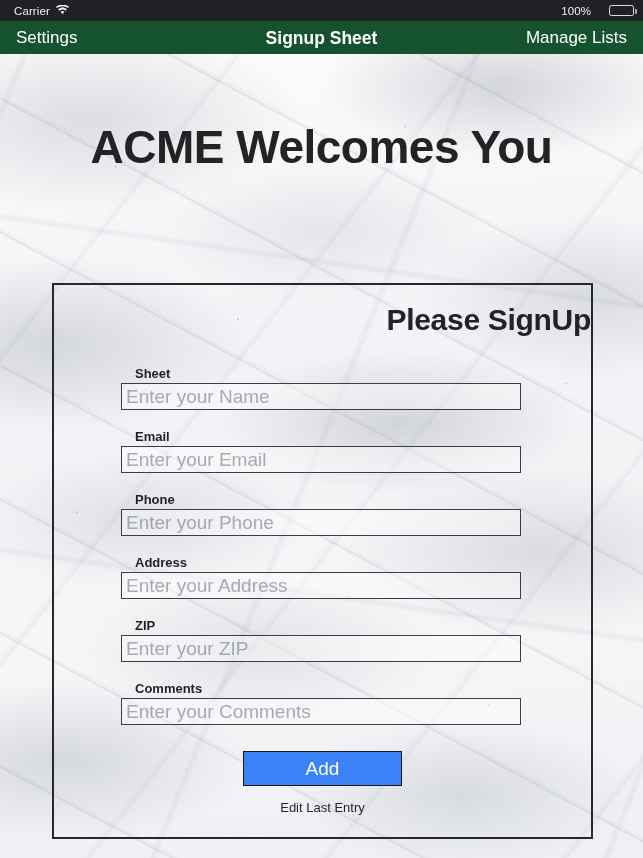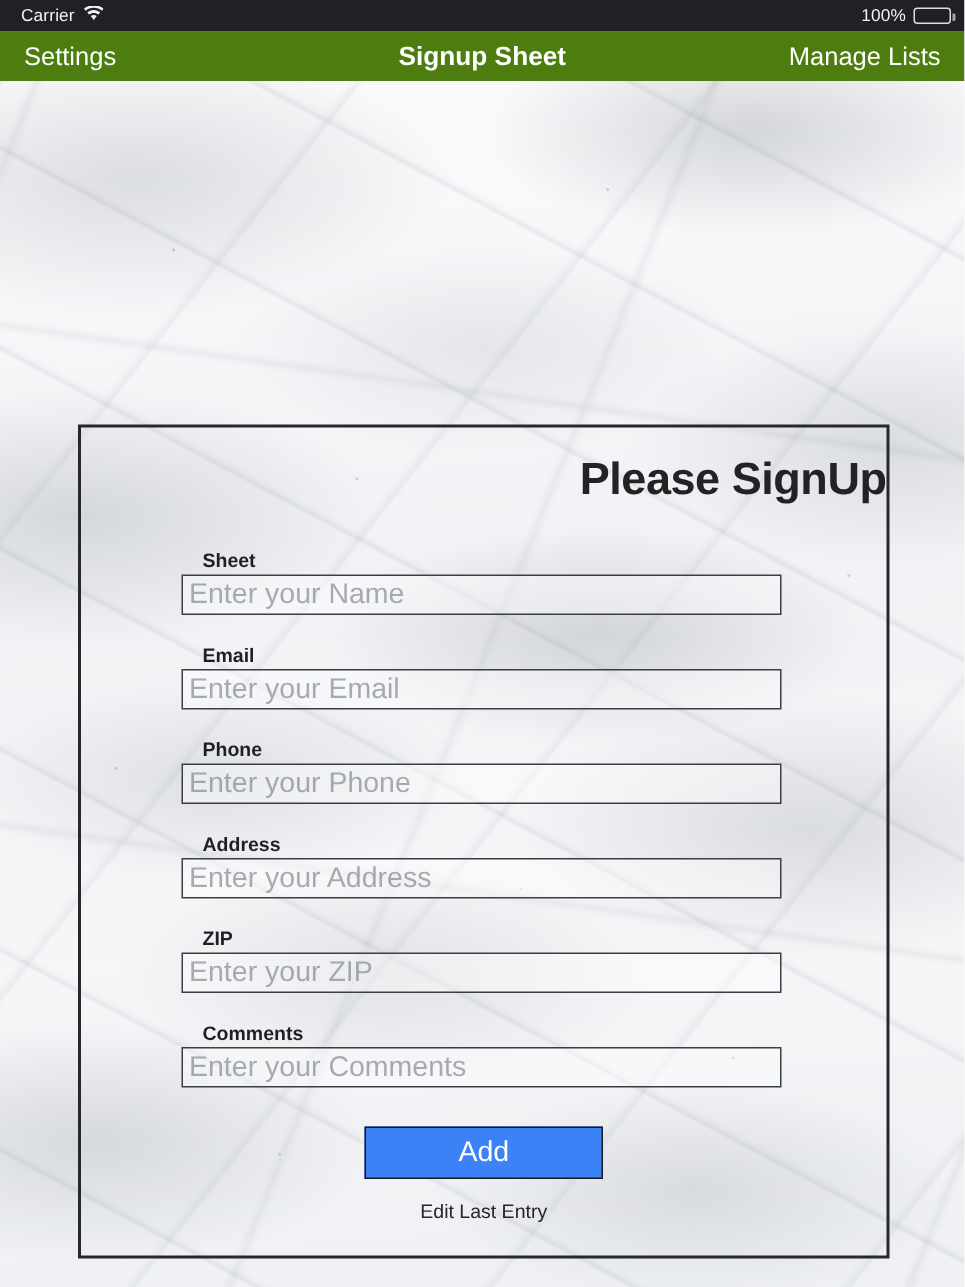--- a/index.html
+++ b/index.html
@@ -48,21 +48,21 @@
     text-align: center;
     font-weight: bold;
     font-size: 11.5px;
     letter-spacing: 0.1px;
   }
   .status-right {
     position: absolute;
     right: 9px;
     display: flex;
     align-items: flex-start;
-    gap: 5px;
+    gap: 18px;
   }
   .battery-pct { font-size: 11.5px; letter-spacing: 0.1px; }
   .battery-icon {
     position: relative;
     width: 25px;
     height: 11px;
     border: 1px solid rgba(255,255,255,0.85);
     border-radius: 2.5px;
     padding: 1px;
   }
@@ -81,21 +81,21 @@
     background: rgba(255,255,255,0.6);
     border-radius: 0 1px 1px 0;
   }
 
   
   .nav-bar {
     position: absolute;
     top: 21px; left: 0;
     width: 643px;
     height: 33px;
-    background: #4d7c0f;
+    background: #14532d;
     color: #ffffff;
     z-index: 39;
   }
   .nav-left {
     position: absolute;
     left: 16px;
     top: 50%;
     transform: translateY(-50%);
     font-size: 17px;
     color: #ffffff;
@@ -344,20 +344,21 @@
   </div>
 
   <div class="content">
     <div class="marble">
       <div class="veins-a"></div>
       <div class="veins-b"></div>
       <div class="veins-c"></div>
       <div class="speckle"></div>
     </div>
 
+    <div class="headline">ACME Welcomes You</div>
 
     <div class="signup-card">
       <div class="card-title">Please SignUp</div>
 
       <div class="fields">
 
         <div class="field">
           <div class="field-label">Sheet</div>
           <input class="field-input" type="text" placeholder="Enter your Name" style="">
         </div>

